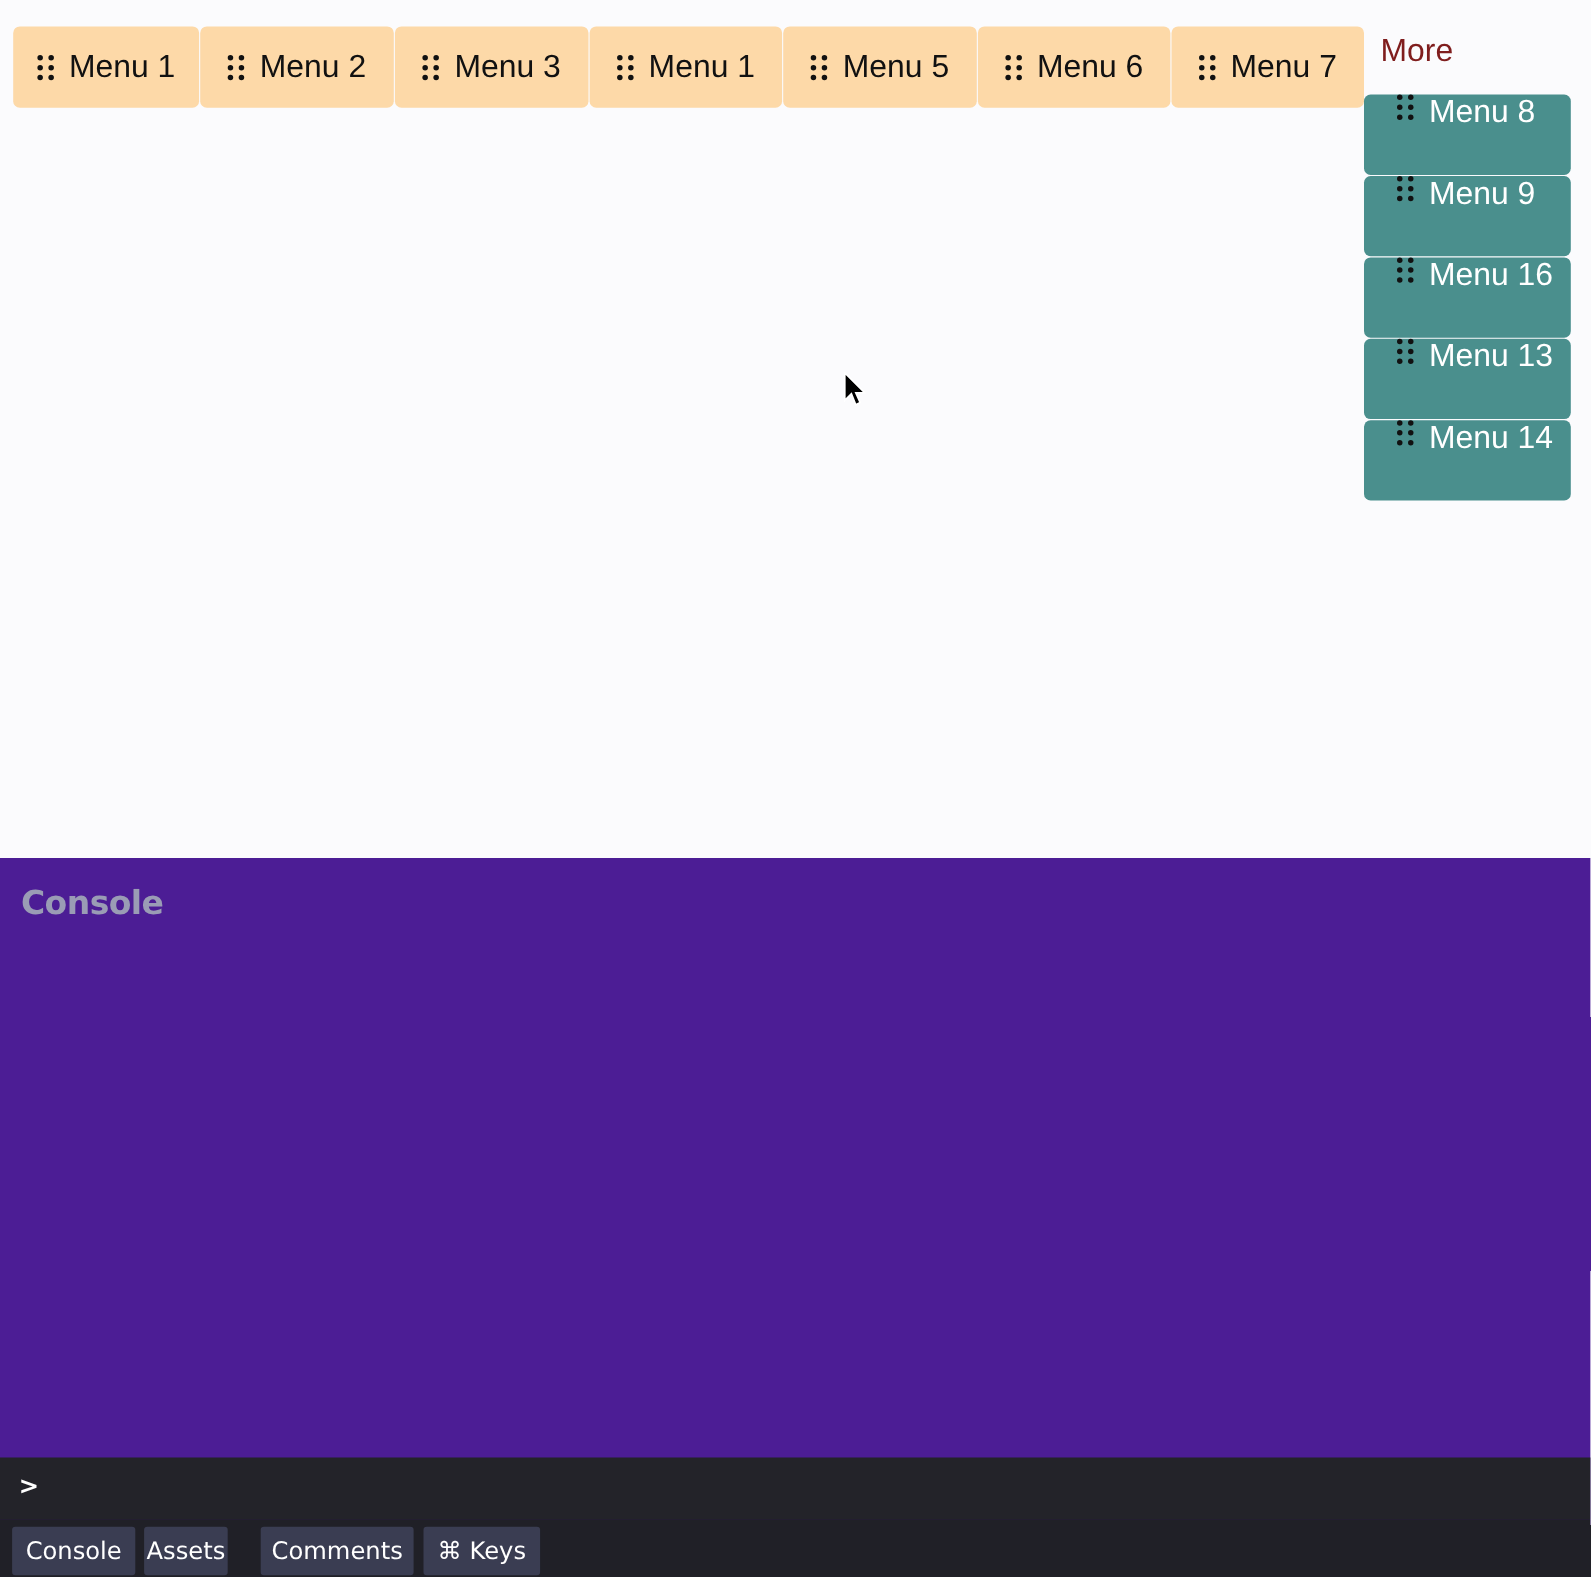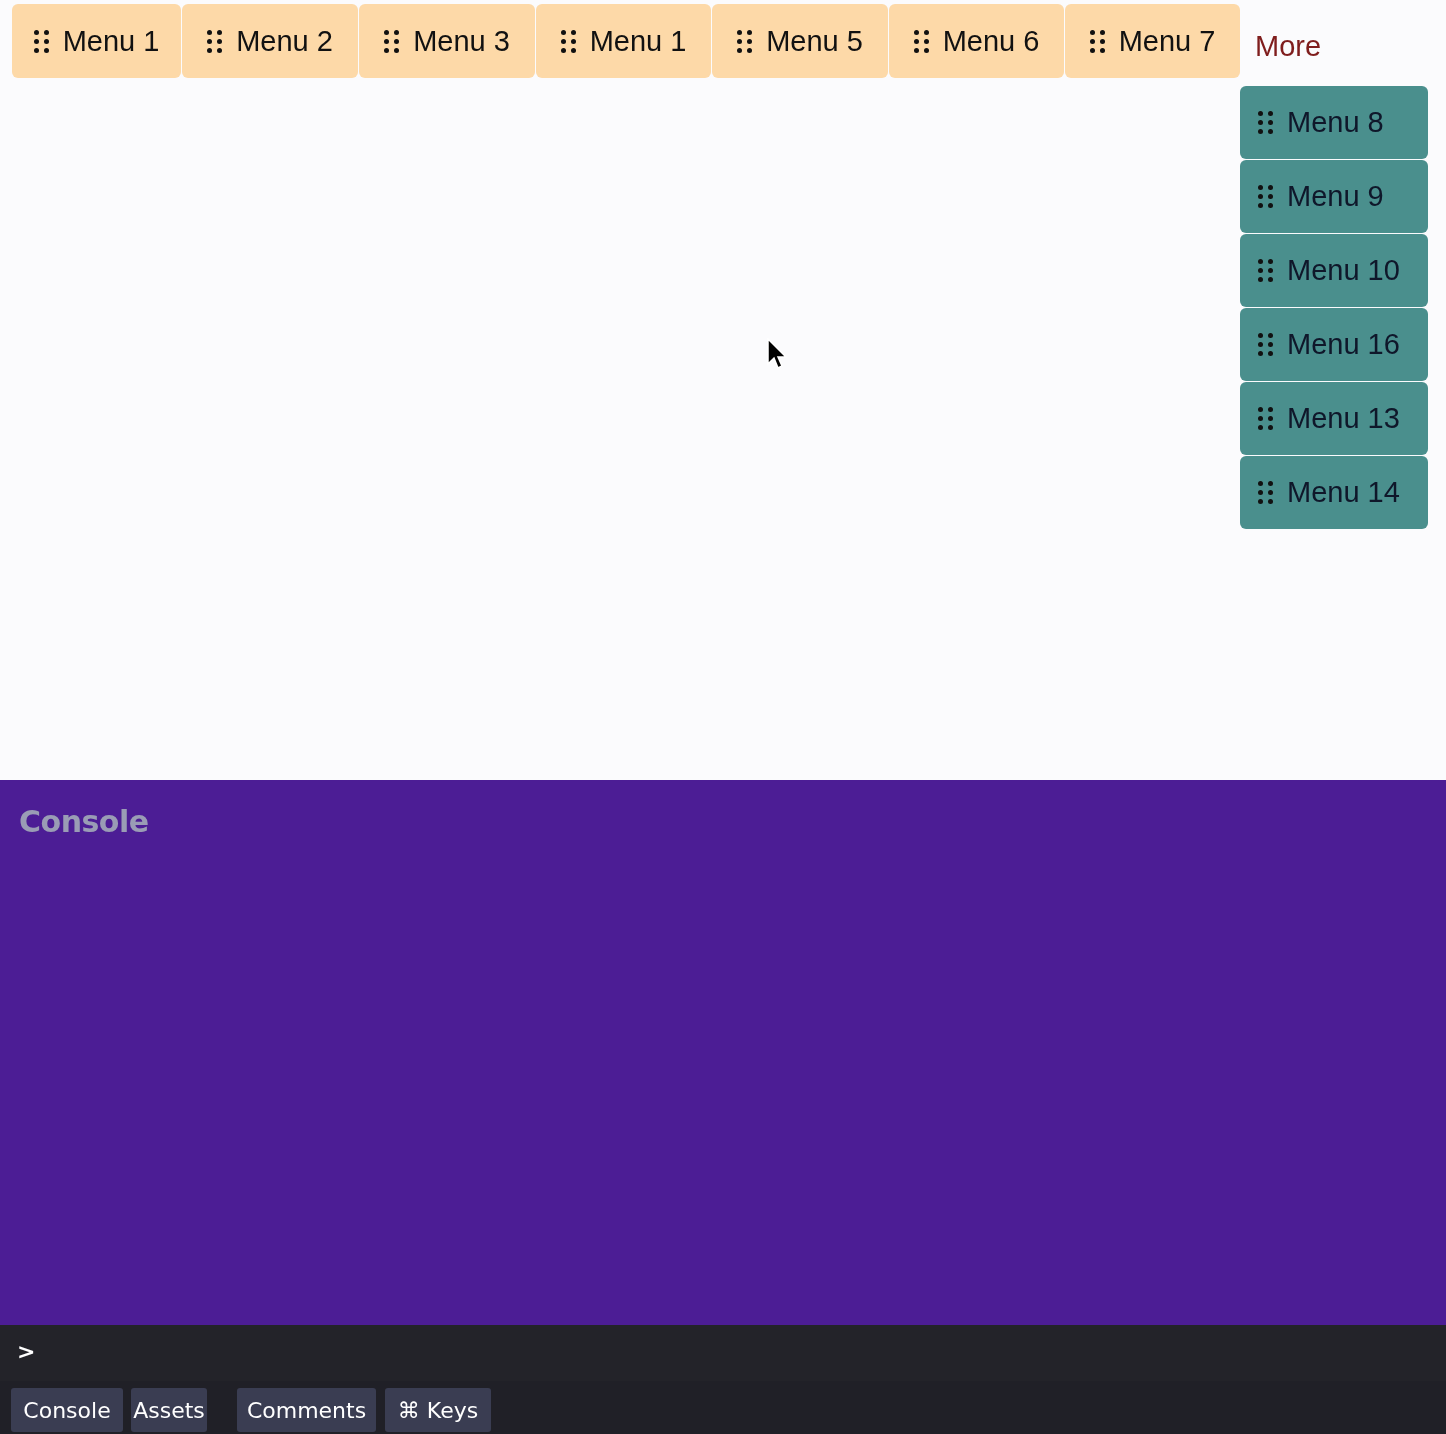--- a/index.html
+++ b/index.html
@@ -1,23 +1,23 @@
 <!DOCTYPE html>
 <html><head>
 <meta charset="utf-8">
 <style>
   html, body { margin:0; padding:0; }
   body { width:1446px; height:1434px; background:#fbfbfd; position:relative; overflow:hidden; font-family:"Liberation Sans", sans-serif; }
-  .menubar { position:absolute; left:12px; top:4px; height:74px; display:flex; }
+  .menubar { position:absolute; left:12px; top:24px; height:74px; display:flex; }
   .menu-item { height:74px; background:#fdd9a8; border-radius:6px; display:flex; align-items:center; justify-content:center; font-size:29px; color:#111; box-sizing:border-box; margin-right:1px; cursor:pointer; }
   .grip { display:inline-grid; grid-template-columns:5px 5px; grid-template-rows:5px 5px 5px; column-gap:5px; row-gap:4px; margin-right:14px; }
   .grip i { width:5px; height:5px; border-radius:50%; background:#111; display:block; }
   .more { position:absolute; left:1255px; top:30px; font-size:29px; color:#7f1d1d; cursor:pointer; }
   .dropdown { position:absolute; left:1240px; top:86px; width:188px; }
-  .drop-item { height:73px; background:#4a8f8d; border-radius:6px; display:flex; align-items:center; padding-left:18px; font-size:29px; color:#0f172a; margin-bottom:1px; box-sizing:border-box; cursor:pointer; }
+  .drop-item { height:73px; background:#4a8f8d; border-radius:6px; display:flex; padding-left:30px; font-size:29px; color:#ffffff; margin-bottom:1px; box-sizing:border-box; cursor:pointer; }
   .cursor { position:absolute; left:767px; top:338px; }
   .console { position:absolute; left:0; top:780px; width:1446px; height:654px; background:#4c1d95; }
   .console-title { position:absolute; left:19px; top:24px; font-size:30px; font-weight:bold; color:#9a9cb5; font-family:"DejaVu Sans", sans-serif; letter-spacing:-0.5px; }
   .console-input { position:absolute; left:0; top:545px; width:1446px; height:56px; background:#232329; }
   .prompt { position:absolute; left:17px; top:14px; color:#fff; font-weight:bold; font-size:22px; font-family:"DejaVu Sans", sans-serif; }
   .tabs { position:absolute; left:0; top:601px; width:1446px; height:53px; background:#202027; }
   .tab { position:absolute; top:7px; height:44px; background:#3a3d52; border-radius:3px; color:#fff; font-size:22px; display:flex; align-items:center; justify-content:center; font-family:"DejaVu Sans", sans-serif; cursor:pointer; }
 </style>
 </head>
 <body>
@@ -129,31 +129,20 @@
     </div>
   <div class="drop-item">
       <span class="grip">
         <i></i>
         <i></i>
         <i></i>
         <i></i>
         <i></i>
         <i></i>
       </span>
-      <span>Menu 10</span>
-    </div>
-  <div class="drop-item">
-      <span class="grip">
-        <i></i>
-        <i></i>
-        <i></i>
-        <i></i>
-        <i></i>
-        <i></i>
-      </span>
       <span>Menu 16</span>
     </div>
   <div class="drop-item">
       <span class="grip">
         <i></i>
         <i></i>
         <i></i>
         <i></i>
         <i></i>
         <i></i>

